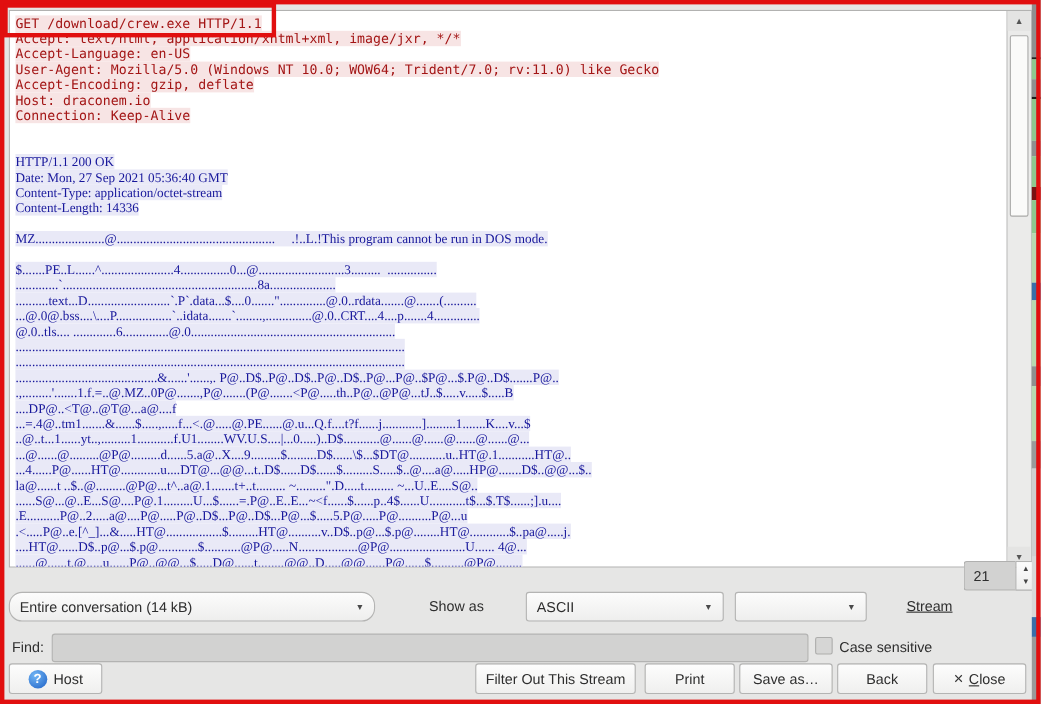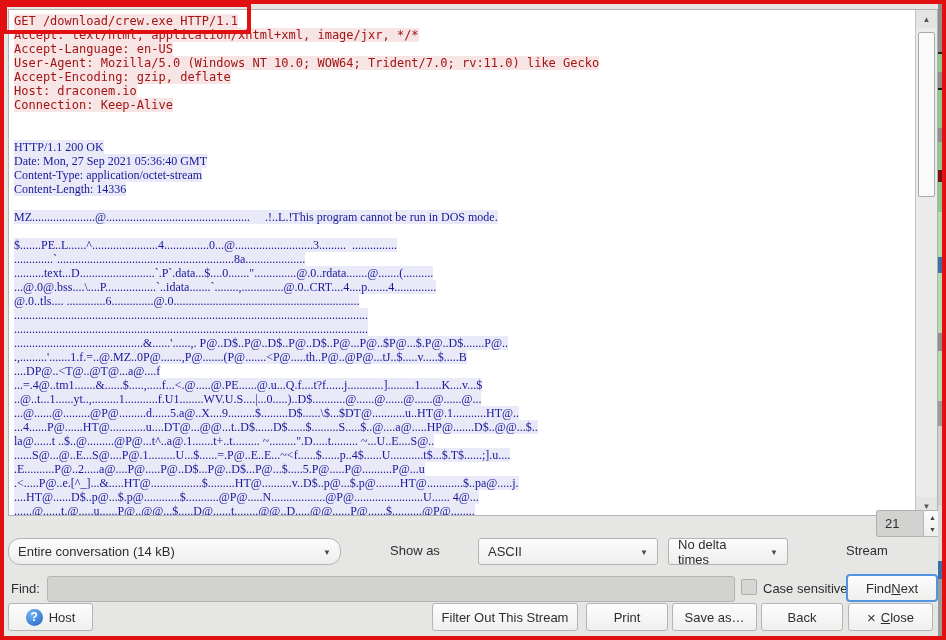--- a/index.html
+++ b/index.html
@@ -61,21 +61,21 @@
   }
   .combo-arrow{position:absolute;right:9px;top:50%;transform:translateY(-50%);font-size:8px;color:#4a4a4a;}
   .lbl{position:absolute;font-size:13px;color:#2e2e2e;}
   .mn{text-decoration:underline;}
 
   
   .combo.conv{left:8px;width:333px;border-radius:12px;}
   .lbl.show-as{left:390px;top:543px;}
   .combo.showas{left:446px;width:180px;margin-left:32px;}
   .combo.delta{left:668px;width:120px;}
-  .lbl.stream-lbl{left:846px;top:543px;}
+  .lbl.stream-lbl{left:824px;top:543px;text-decoration:underline;}
   .spin{position:absolute;left:876px;top:510px;width:66px;height:27px;display:flex;box-sizing:border-box;}
   .spin-val{
     flex:1;background:#d2d2d1;border:1px solid #b0b0af;border-right:none;
     border-radius:3px 0 0 3px;display:flex;align-items:center;padding-left:8px;font-size:13px;box-sizing:border-box;
   }
   .spin-btns{width:19px;display:flex;flex-direction:column;border:1px solid #b4b4b3;border-radius:0 3px 3px 0;
     background:linear-gradient(#fcfcfc,#eeeeed);box-sizing:border-box;}
   .spin-up,.spin-down{flex:1;display:flex;align-items:center;justify-content:center;font-size:7px;color:#444;}
 
   
@@ -143,45 +143,39 @@
   <div class="combo conv">
     <span>Entire conversation (14 kB)</span>
     <span class="combo-arrow">▼</span>
   </div>
   <span class="lbl show-as">Show as</span>
   <div class="combo showas">
     <span>ASCII</span>
     <span class="combo-arrow">▼</span>
   </div>
   <div class="combo delta">
-    <span>No delta times</span>
     <span class="combo-arrow">▼</span>
   </div>
   <span class="lbl stream-lbl">Stream</span>
   <div class="spin">
     <span class="spin-val">21</span>
     <div class="spin-btns">
       <div class="spin-up">
           <span>▲</span>
         </div>
       <div class="spin-down">
           <span>▼</span>
         </div>
     </div>
   </div>
 
   <span class="lbl find-lbl">Find:</span>
   <input class="find-input" type="text" value="" style="">
   <div class="checkbox"></div>
   <span class="lbl cs-lbl">Case sensitive</span>
-  <button class="btn find-next">
-      <span>Find </span>
-      <span class="mn">N</span>
-      <span>ext</span>
-    </button>
 
   <button class="btn help">
     <span class="help-icon">?</span>
     <span>Host</span>
   </button>
   <button class="btn filter-out">Filter Out This Stream</button>
   <button class="btn print">Print</button>
   <button class="btn save-as">Save as…</button>
   <button class="btn back">Back</button>
   <button class="btn close">

